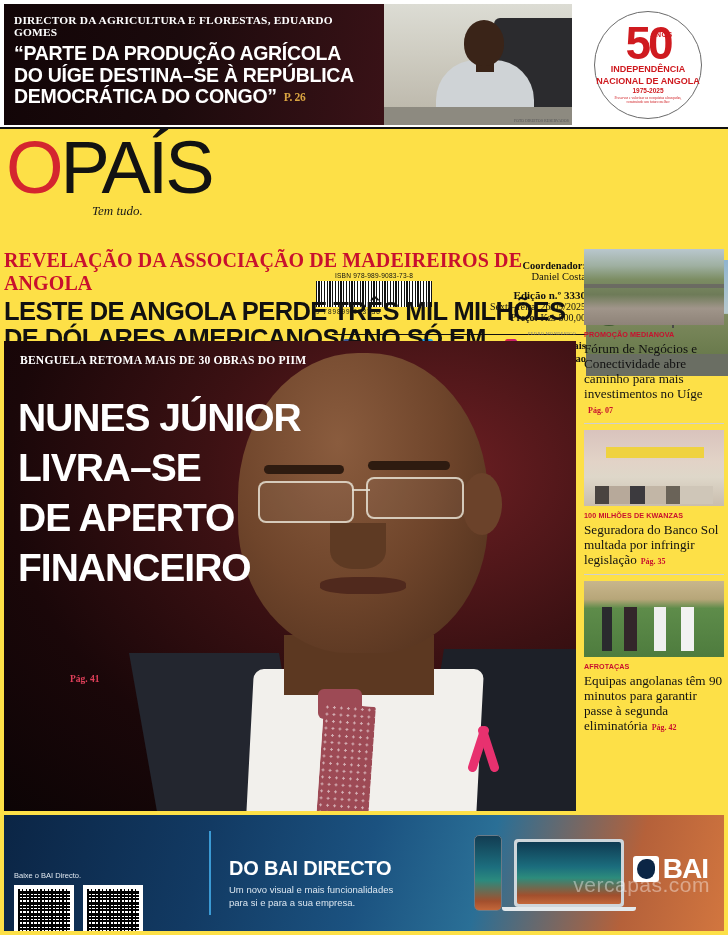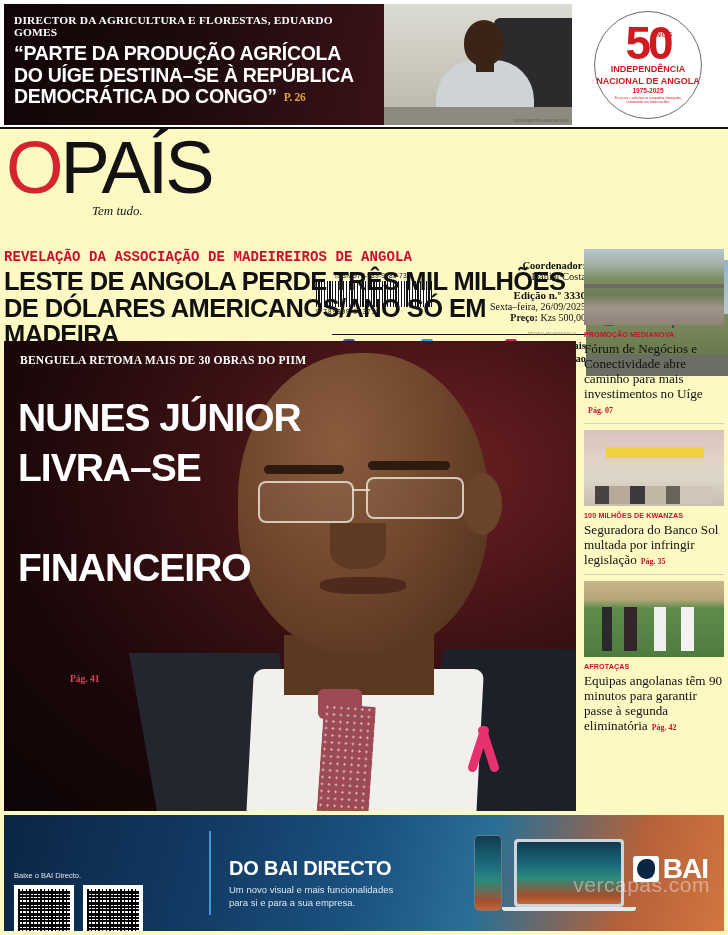--- a/index.html
+++ b/index.html
@@ -3,21 +3,21 @@
 <meta charset="utf-8">
 <style>
   * { box-sizing: border-box; margin: 0; padding: 0; }
   body {
     width: 728px; height: 935px;
     background: #ffffff;
     font-family: "Liberation Serif", serif;
     overflow: hidden;
     position: relative;
   }
-  .page { width: 728px; height: 935px; position: relative; background:#fef9c3; }
+  .page { width: 728px; height: 935px; position: relative; background:#fde047; }
 
   
   .topbanner {
     position: absolute; left: 0; top: 0; width: 728px; height: 127px;
     background: #fff;
     display: flex;
   }
   .tb-black {
     position: relative;
     width: 380px; height: 121px; margin: 4px 0 0 4px;
@@ -110,21 +110,21 @@
 
   .mh-rightphoto { position:absolute; right:0; top:131px; width:142px; height:116px; overflow:hidden;
     background:linear-gradient(180deg,#8fb4cf 0%,#b6c8cd 46%,#7e8a5e 47%,#5f7243 100%); }
   .rp-pole{ position:absolute; left:86px; top:4px; width:2px; height:64px; background:#4a4a46;}
   .rp-arm { position:absolute; left:72px; top:4px; width:30px; height:2px; background:#4a4a46;}
   .rp-tree{ position:absolute; left:6px; top:30px; width:34px; height:36px; background:#3f5a2f; border-radius:50%;}
   .rp-road{ position:absolute; left:0; bottom:0; width:142px; height:22px; background:#6a6e63;}
 
   
   .lead { position:absolute; left:4px; top:249px; width:572px; }
-  .lead-kicker { font-family:Liberation Mono, monospace; font-weight:bold; font-size:14px; color:#c8102e; letter-spacing:.1px;}
+  .lead-kicker { font-family:Liberation Serif, serif; font-weight:bold; font-size:20px; color:#c8102e; letter-spacing:.1px;}
   .lead-head { font-family:"Liberation Sans",sans-serif; font-weight:bold; font-size:25.5px; line-height:26.5px; color:#111; letter-spacing:-.6px; margin-top:3px;}
   .lead-pg { text-align:right; font-size:8.5px; font-weight:bold; color:#c8102e; font-family:"Liberation Serif",serif; margin-top:1px;}
   .lead-rule { border-bottom:1px solid #b9b9b9; margin-top:2px; }
   .photo-credit { position:absolute; right:0; top:82px; font-size:4.4px; color:#7a7a7a; letter-spacing:.4px;}
 
   
   .mainphoto { position:absolute; left:4px; top:341px; width:572px; height:470px; overflow:hidden;
     background:radial-gradient(ellipse at 76% 28%, #6d1f23 0%, #3c1113 38%, #1a0709 70%, #0c0405 100%); }
   .mp-kicker { position:absolute; left:16px; top:13px; font-family:"Liberation Serif",serif; font-weight:bold; font-size:11.6px; color:#fff; letter-spacing:.2px; z-index:5;}
   .mp-head { position:absolute; left:14px; top:52px; z-index:5; font-family:"Liberation Sans",sans-serif; font-weight:bold; color:#fff; font-size:39px; line-height:50px; letter-spacing:-1px;}
@@ -321,21 +321,21 @@
       <div class="pf-glass-l"></div>
       <div class="pf-glass-r"></div>
       <div class="pf-bridge"></div>
       <div class="pf-nose"></div>
       <div class="pf-mouth"></div>
     </div>
     <div class="mp-kicker">BENGUELA RETOMA MAIS DE 30 OBRAS DO PIIM</div>
     <div class="mp-head">
       <span>NUNES JÚNIOR</span><br>
       <span>LIVRA–SE</span><br>
-      <br>
+      <span>DE APERTO</span><br>
       <span>FINANCEIRO</span>
     </div>
     <div class="mp-pg">Pág. 41</div>
   </div>
 
   <div class="sidebar">
 
     <div class="sb-item">
       <div class="sb-img img-street"></div>
       <div class="sb-kicker">PROMOÇÃO MEDIANOVA</div>

